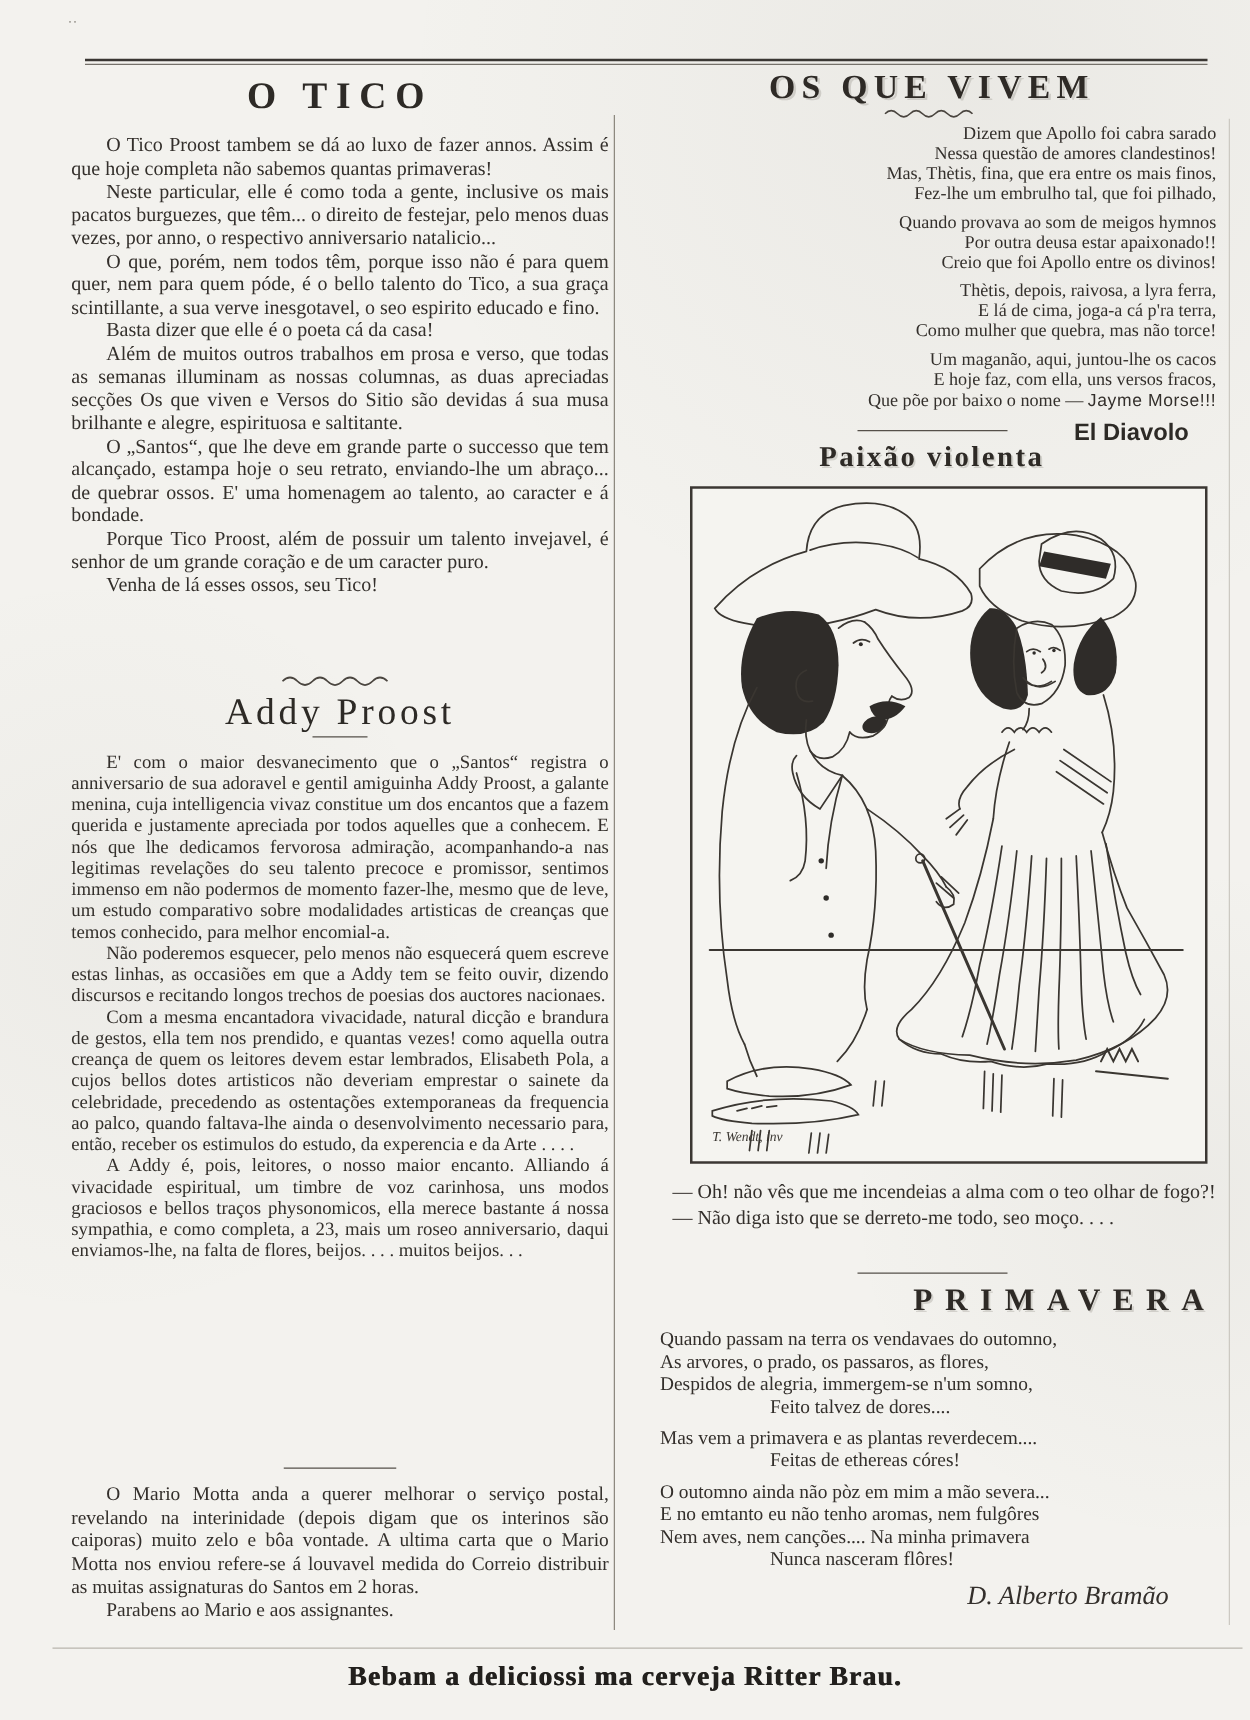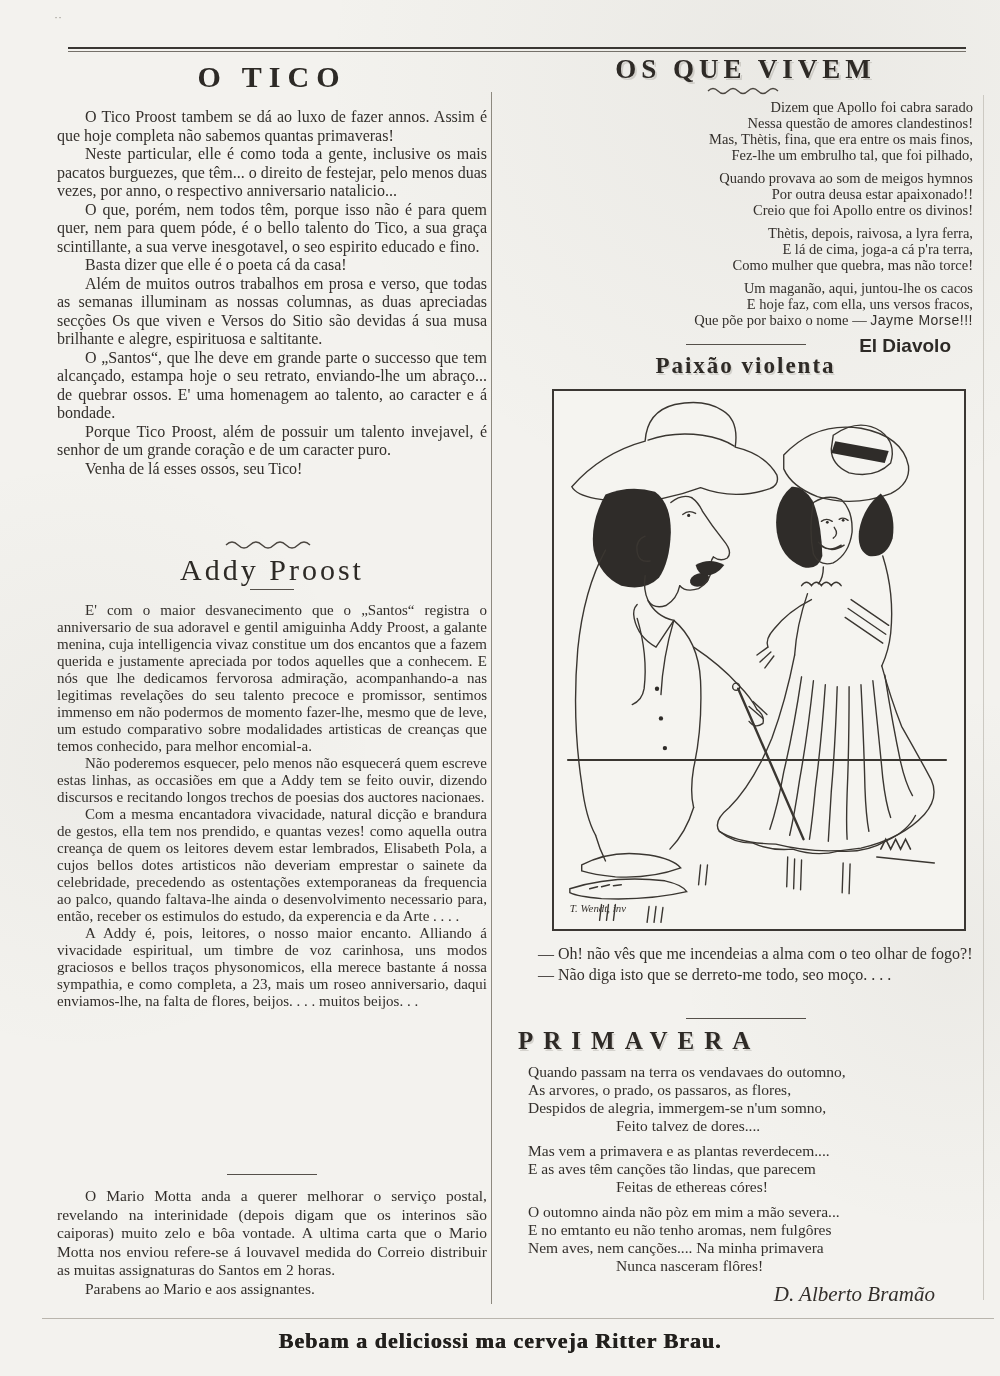--- a/index.html
+++ b/index.html
@@ -25,21 +25,21 @@
   .col-right{position:absolute;left:518px;width:455px;}
 
   .headline-lg{text-align:center;font-weight:bold;font-size:30px;letter-spacing:7px;
     margin:0 0 14px;color:#2d2a26;}
   .headline-addy{text-align:center;font-weight:normal;font-size:30px;letter-spacing:3px;
     margin:4px 0 2px;color:#2d2a26;}
   .headline-ornate{text-align:center;font-weight:bold;font-size:27px;letter-spacing:5px;
     margin:0 0 2px;color:#2e2a26;text-shadow:2px 2px 0 rgba(80,72,62,.18);}
   .headline-cartoon{text-align:center;font-weight:bold;font-size:23px;letter-spacing:2px;
     margin:0 0 10px;color:#2e2a26;text-shadow:1.5px 1.5px 0 rgba(80,72,62,.18);}
-  .headline-primavera{text-align:left;font-weight:bold;font-size:25px;letter-spacing:10px;
+  .headline-primavera{text-align:right;font-weight:bold;font-size:25px;letter-spacing:10px;
     margin:2px 0 8px;color:#2e2a26;text-shadow:1.5px 1.5px 0 rgba(80,72,62,.18);}
 
   .body-text p{font-size:16px;line-height:18.5px;text-align:justify;text-indent:28px;margin:0;}
   .body-text-sm p{font-size:15px;line-height:17px;text-align:justify;text-indent:28px;margin:0;}
   .note-text p{font-size:15.5px;line-height:18.5px;text-align:justify;text-indent:28px;margin:0;}
 
   .squiggle{display:block;margin:0 auto 4px;}
   .short-rule{width:44px;border-top:1.5px solid #55504a;margin:2px auto 12px;}
   .divider{width:90px;border-top:1.5px solid #55504a;margin:12px auto;}
   .divider-wide{width:120px;border-top:1.5px solid #55504a;margin:0 auto 8px;}
@@ -226,21 +226,20 @@
     <h2 class="headline-primavera">PRIMAVERA</h2>
     <div class="poem-pv">
       <div class="stanza">
         <div class="poem-line-pv">Quando passam na terra os vendavaes do outomno,</div>
         <div class="poem-line-pv">As arvores, o prado, os passaros, as flores,</div>
         <div class="poem-line-pv">Despidos de alegria, immergem-se n'um somno,</div>
         <div class="poem-line-pv poem-line-indent">Feito talvez de dores....</div>
       </div>
       <div class="stanza">
         <div class="poem-line-pv">Mas vem a primavera e as plantas reverdecem....</div>
-        <div class="poem-line-pv">E as aves têm canções tão lindas, que parecem</div>
         <div class="poem-line-pv poem-line-indent">Feitas de ethereas córes!</div>
       </div>
       <div class="stanza">
         <div class="poem-line-pv">O outomno ainda não pòz em mim a mão severa...</div>
         <div class="poem-line-pv">E no emtanto eu não tenho aromas, nem fulgôres</div>
         <div class="poem-line-pv">Nem aves, nem canções.... Na minha primavera</div>
         <div class="poem-line-pv poem-line-indent">Nunca nasceram flôres!</div>
       </div>
     </div>
     <div class="sig-italic">D. Alberto Bramão</div>

